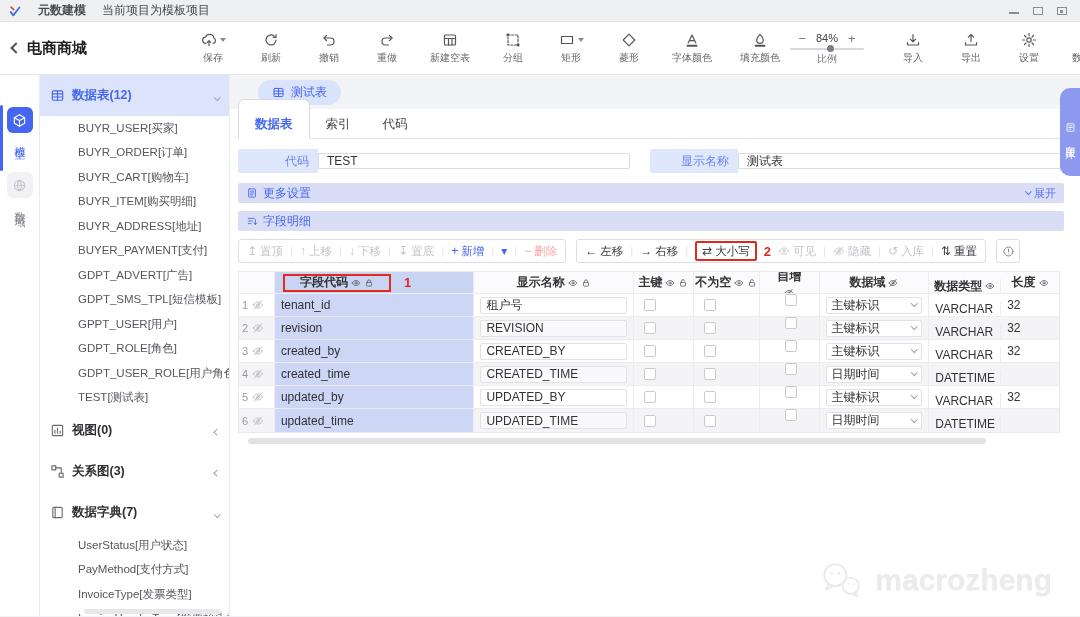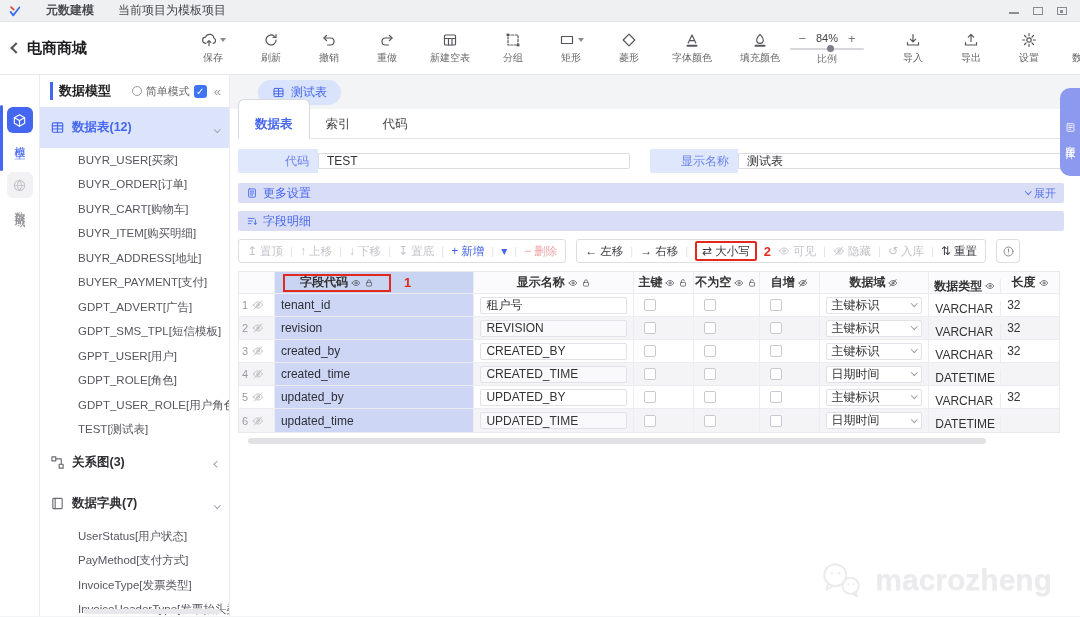--- a/index.html
+++ b/index.html
@@ -2,21 +2,21 @@
 <html><head>
 <meta charset="utf-8">
 <style>
   *{margin:0;padding:0;box-sizing:border-box;}
   html,body{width:1080px;height:617px;overflow:hidden;}
   body{font-family:"Liberation Sans","DejaVu Sans",sans-serif;background:#f3f4f6;color:#333;font-size:12px;}
   .icon{display:inline-flex;width:16px;height:16px;flex:none;}
   .icon svg{width:100%;height:100%;fill:none;stroke:currentColor;stroke-width:1.2;stroke-linecap:round;stroke-linejoin:round;}
 
   
-  .titlebar{height:22px;background:#eff0f2;border-bottom:1px solid #e2e3e6;display:flex;align-items:center;padding:0 8px;gap:24px;color:#4a4a4e;}
+  .titlebar{height:22px;background:#eff0f2;border-bottom:1px solid #e2e3e6;display:flex;align-items:center;padding:0 8px;gap:16px;color:#4a4a4e;}
   .titlebar .logo{width:14px;height:14px;}
   .titlebar .app-name{font-weight:bold;}
   .win-controls{margin-left:auto;display:flex;align-items:center;gap:12px;padding-right:4px;}
   .wc{width:12px;height:11px;position:relative;display:inline-block;color:#8b8b90;}
   .wc-min::after{content:"";position:absolute;left:1px;right:1px;bottom:2px;height:2px;background:#8b8b90;}
   .wc-max::after{content:"";position:absolute;left:1px;right:1px;top:2px;bottom:1px;border:1.5px solid #8b8b90;}
   .wc-restore::after{content:"";position:absolute;left:1px;right:1px;top:2px;bottom:1px;border:1.5px solid #8b8b90;}
   .wc-restore::before{content:"";position:absolute;left:4px;top:5px;width:3px;height:3px;background:#8b8b90;}
 
   
@@ -109,21 +109,21 @@
 
   
   .dtable{margin-top:8px;width:822px;border:1px solid #e9e9ed;flex:none;}
   .tr{display:flex;height:23px;border-bottom:1px solid #ededf1;align-items:stretch;background:#fff;}
   .tr:last-child{border-bottom:none;}
   .tr.even{background:#f4f4f7;}
   .tr.head{height:22px;background:#fbfbfd;font-weight:bold;}
   .th,.td{display:flex;align-items:center;padding:0 6px;border-right:1px solid #ededf1;overflow:hidden;white-space:nowrap;}
   .th{justify-content:center;gap:3px;}
   .c-num{width:36px;padding:0 3px;gap:3px;justify-content:flex-start;}
-  .c-0{width:200px;} .c-1{width:160px;} .c-2{width:60px;} .c-3{width:66px;} .c-4{width:60px;}
+  .c-0{width:200px;} .c-1{width:160px;} .c-2{width:60px;} .c-3{width:66px;} .c-4{width:60px;flex-direction:column;}
   .c-5{width:110px;} .c-6{width:72px;margin-top:7px;} .c-7{width:58px;border-right:none;}
   .hicon{width:10px;height:10px;color:#55565c;}
   .th.col-code{justify-content:flex-start;background:#c9d3f2;}
   .th-box{display:flex;align-items:center;justify-content:center;gap:3px;border:2px solid #e02a1f;height:18px;min-width:108px;margin-left:2px;padding:0 4px;}
   .th-ann{margin-left:10px;}
   .td.code-cell{background:#cdd7f5;color:#2f2f35;}
   .rownum{color:#9a9aa0;font-size:11px;min-width:7px;}
   .roweye{width:12px;height:12px;color:#b9b9c0;}
   .name-box{flex:1;background:#fff;border:1px solid #e1e1e7;border-radius:2px;height:17px;display:flex;align-items:center;padding:0 5px;overflow:hidden;}
   .tr.even .name-box{background:#f9f9fb;}
@@ -372,29 +372,20 @@
                 <path d="M2.5 8h11M8 2.5c2.8 3.5 2.8 7.5 0 11-2.8-3.5-2.8-7.5 0-11z"></path>
               </svg>
             </span>
           </span>
                   <span class="rail-label">数据域</span>
         </div>
       </div>
   </div>
 
   <div class="sidebar">
-    <div class="sb-header">
-      <span class="sb-title">数据模型</span>
-      <span class="sb-mode">
-        <span class="mode-circle"></span>
-        <span>简单模式</span>
-        <span class="cb-checked">✓</span>
-      </span>
-      <span class="sb-collapse">«</span>
-    </div>
     <div class="tree" id="sb-tree">
         <div class="section-row selected">
           <span class="icon ">
             <svg viewBox="0 0 16 16">
               <rect x="2.5" y="3" width="11" height="10" rx="1"></rect>
               <path d="M2.5 6.3h11M2.5 9.6h11M8 3v10"></path>
             </svg>
           </span>
           <span>数据表(12)</span>
                    <span class="sec-chev"><span class="chev down small"></span></span>
@@ -404,20 +395,30 @@
         <div class="tree-item">BUYR_CART[购物车]</div>
         <div class="tree-item">BUYR_ITEM[购买明细]</div>
         <div class="tree-item">BUYR_ADDRESS[地址]</div>
         <div class="tree-item">BUYER_PAYMENT[支付]</div>
         <div class="tree-item">GDPT_ADVERT[广告]</div>
         <div class="tree-item">GDPT_SMS_TPL[短信模板]</div>
         <div class="tree-item">GPPT_USER[用户]</div>
         <div class="tree-item">GDPT_ROLE[角色]</div>
         <div class="tree-item">GDPT_USER_ROLE[用户角色]</div>
         <div class="tree-item">TEST[测试表]</div>
+        <div class="section-row">
+          <span class="icon ">
+            <svg viewBox="0 0 16 16">
+              <rect x="2.5" y="2.5" width="11" height="11" rx="1"></rect>
+              <path d="M5.2 10.8V7.6M8 10.8V5.4M10.8 10.8V8.6"></path>
+            </svg>
+          </span>
+          <span>视图(0)</span>
+                   <span class="sec-chev"><span class="chev left small"></span></span>
+        </div>
         <div class="section-row">
           <span class="icon ">
             <svg viewBox="0 0 16 16">
               <rect x="2" y="2" width="4.2" height="4.2"></rect>
               <rect x="9.8" y="9.8" width="4.2" height="4.2"></rect>
               <path d="M6.2 4.1h5.8v5.7"></path>
             </svg>
           </span>
           <span>关系图(3)</span>
                    <span class="sec-chev"><span class="chev left small"></span></span>

